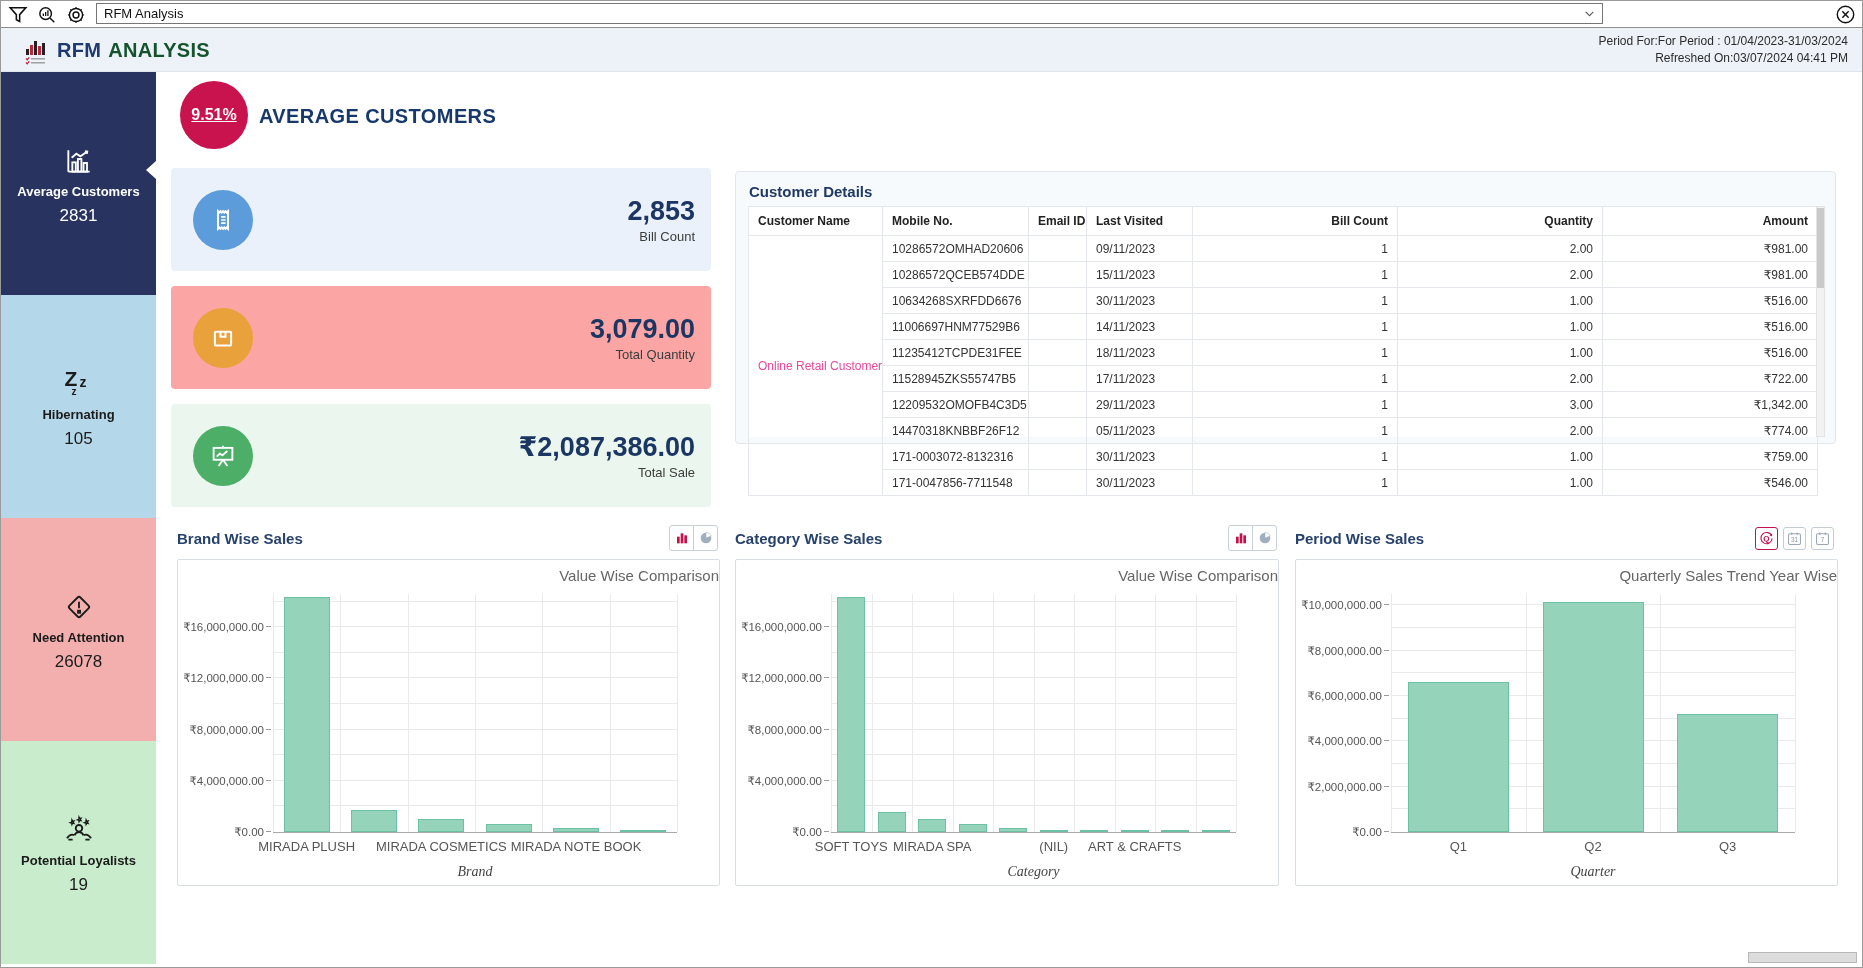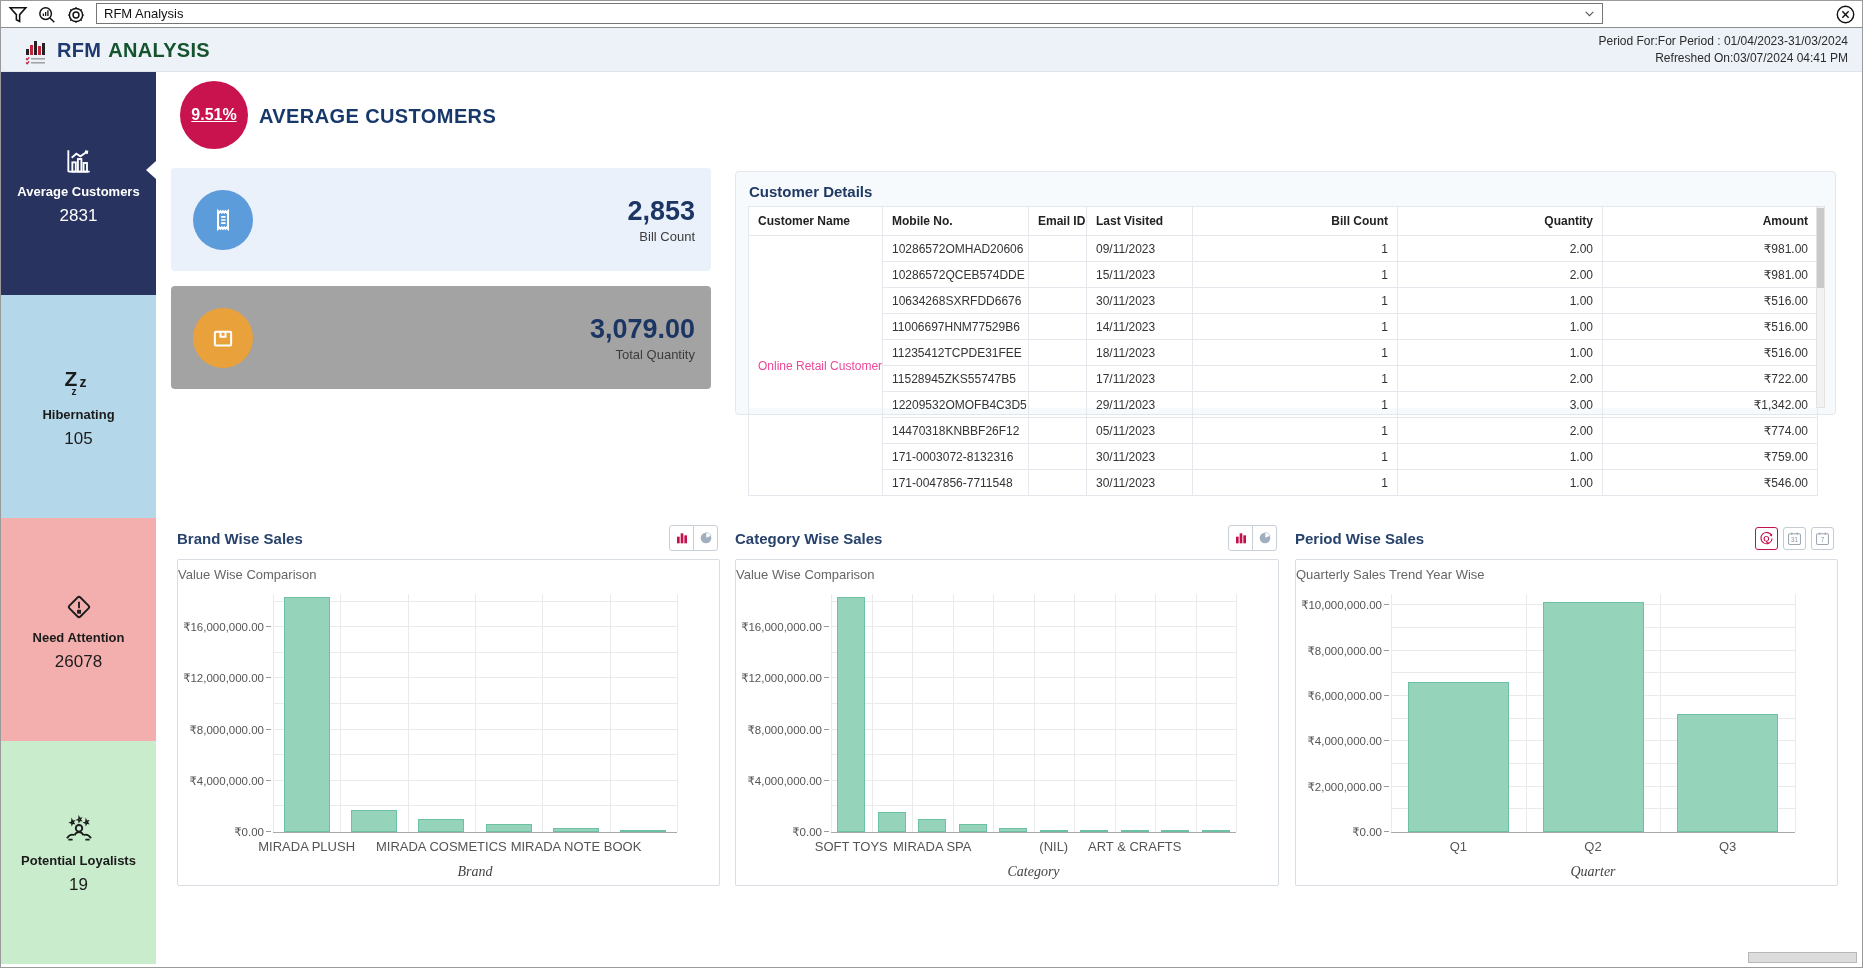--- a/index.html
+++ b/index.html
@@ -47,21 +47,21 @@
 
   .stat-card{position:absolute;left:170px;width:540px;height:103px;border-radius:4px;display:flex;align-items:center;}
   #stat0{top:167px;} #stat1{top:285px;} #stat2{top:403px;}
   .icon-circle{width:60px;height:60px;border-radius:50%;margin-left:22px;flex:0 0 auto;
                display:flex;align-items:center;justify-content:center;}
   .stat-vals{margin-left:auto;padding-right:16px;text-align:right;}
   .stat-value{font-size:27px;font-weight:700;color:#1C3663;line-height:30px;}
   .stat-label{font-size:13px;color:#3c3c3c;margin-top:3px;}
 
   
-  #cust-panel{position:absolute;left:734px;top:170px;width:1101px;height:244px;background:#F7FAFD;
+  #cust-panel{position:absolute;left:734px;top:170px;width:1101px;height:273px;background:#F7FAFD;
               border:1px solid #E2E7ED;border-radius:4px;box-sizing:border-box;}
   #cust-title{padding:11px 0 8px 13px;font-size:15px;font-weight:700;color:#1F3864;}
   #tbl-wrap{position:absolute;left:12px;right:10px;top:34px;bottom:6px;background:#fff;}
   table.cust{border-collapse:collapse;width:calc(100% - 10px);table-layout:fixed;font-size:12px;color:#333;}
   table.cust th, table.cust td{border:1px solid #E4E7EB;padding:0 9px;height:26px;box-sizing:border-box;
               overflow:hidden;white-space:nowrap;}
   table.cust th{height:29px;font-weight:600;color:#222;text-align:left;background:#fff;}
   table.cust th.num{text-align:right;}
   td.num{text-align:right;}
   td.cname{vertical-align:middle;color:#ec4899;}
@@ -75,21 +75,21 @@
   .chart-name{font-size:15px;font-weight:700;color:#27426B;}
   .view-toggle{display:inline-flex;margin-right:2px;}
   .vbtn{width:25px;height:26px;background:#fff;border:1px solid #C8CFD7;padding:0;margin:0;
         display:inline-flex;align-items:center;justify-content:center;cursor:pointer;}
   .vbtn:first-child{border-radius:3px 0 0 3px;} .vbtn:last-child{border-radius:0 3px 3px 0;margin-left:-1px;}
   .pbtn{width:23px;height:23px;border:1px solid #C4CBD3;border-radius:3px;background:#fff;padding:0;margin-left:5px;
         display:inline-flex;align-items:center;justify-content:center;cursor:pointer;}
   .pbtn.active{border-color:#C2114B;}
   .chart-box{position:absolute;left:0;right:0;top:36px;bottom:0;background:#fff;border:1px solid #D9DEE4;
              border-radius:2px;box-sizing:border-box;}
-  .plot-title{position:absolute;top:7px;left:0;right:0;text-align:left;font-size:13px;color:#666;}
+  .plot-title{position:absolute;top:7px;left:0;right:0;text-align:right;font-size:15px;color:#666;}
   .plot{position:absolute;left:95px;right:42px;top:34px;bottom:52px;border-bottom:1px solid #A9A9A9;}
   .hgrid{position:absolute;left:0;right:0;height:1px;background:#EAEAEA;}
   .vgrid{position:absolute;top:0;bottom:0;width:1px;background:#EAEAEA;}
   .bar{position:absolute;bottom:0;border:1px solid;box-sizing:border-box;}
   .ylab{position:absolute;right:calc(100% + 9px);transform:translateY(50%);font-size:11.5px;color:#555;white-space:nowrap;}
   .ytick{position:absolute;right:calc(100% + 2px);width:5px;height:1px;background:#9a9a9a;}
   .xlab{position:absolute;top:calc(100% + 7px);transform:translateX(-50%);font-size:13px;color:#555;white-space:nowrap;}
   .xaxis-title{position:absolute;bottom:5px;left:95px;right:42px;text-align:center;
                font-family:"Liberation Serif","DejaVu Serif",serif;font-style:italic;font-size:14px;color:#444;}
 
@@ -226,30 +226,43 @@
       <svg width="30" height="30" viewBox="0 0 24 24" fill="none" stroke="#fff" stroke-width="1.6">
         <path d="M8 5l1 1 1-1 1 1 1-1 1 1 1-1 1 1 1-1v14l-1-1-1 1-1-1-1 1-1-1-1 1-1-1-1 1z"></path>
         <path d="M10.5 9.5h3.5M10.5 12h3.5M10.5 14.5h3.5" stroke-width="1.3"></path>
       </svg>
     </span>
     <span class="stat-vals">
       <div class="stat-value">2,853</div>
       <div class="stat-label">Bill Count</div>
     </span>
   </div>
-  <div class="stat-card" id="stat1" style="background: #a3a3a3;">
+  <div class="stat-card" id="stat1" style="background: #fca5a5;">
     <span class="icon-circle" style="background: rgb(233, 161, 59);">
       <svg width="30" height="30" viewBox="0 0 24 24" fill="none" stroke="#fff" stroke-width="1.6">
         <rect x="5.5" y="7" width="13" height="11" rx="0.8"></rect>
           <path d="M10 7v4h4V7"></path>
       </svg>
     </span>
     <span class="stat-vals">
       <div class="stat-value">3,079.00</div>
       <div class="stat-label">Total Quantity</div>
+    </span>
+  </div>
+  <div class="stat-card" id="stat2" style="background: rgb(235, 246, 238);">
+    <span class="icon-circle" style="background: rgb(77, 174, 104);">
+      <svg width="30" height="30" viewBox="0 0 24 24" fill="none" stroke="#fff" stroke-width="1.5">
+        <rect x="4.5" y="5.5" width="15" height="9.5"></rect>
+          <path d="M7 12.5l2.5-2.5 2 1.5 4-3.5"></path>
+        <path d="M12 5.5V3.8M12 15l-3.5 5M12 15l3.5 5"></path>
+      </svg>
+    </span>
+    <span class="stat-vals">
+      <div class="stat-value">₹2,087,386.00</div>
+      <div class="stat-label">Total Sale</div>
     </span>
   </div>
 
   <div id="cust-panel">
     <div id="cust-title">Customer Details</div>
     <div id="tbl-wrap">
       <table class="cust">
         <colgroup>
           <col style="width:134px">
             <col style="width:146px">

